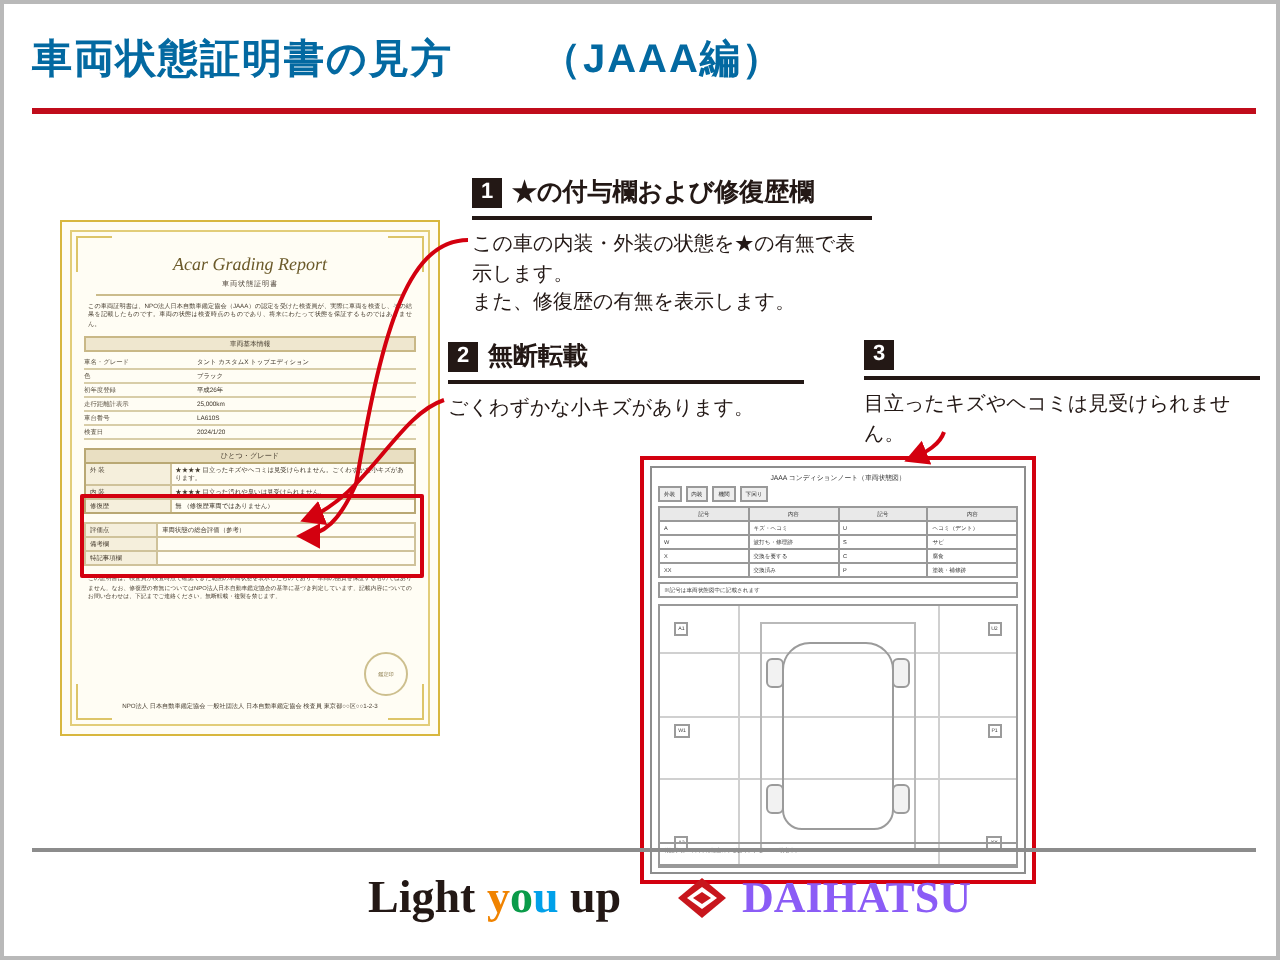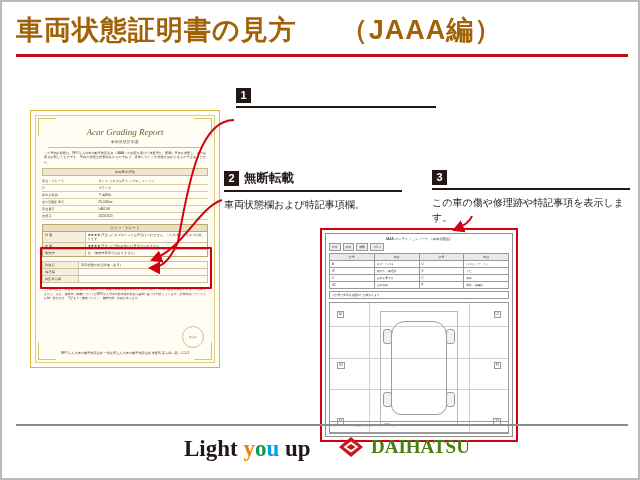--- a/index.html
+++ b/index.html
@@ -13,21 +13,21 @@
   }
   .page {
     position:absolute; inset:0;
     border:2px solid #b9b9b9;
   }
   
   .header {
     position:absolute; left:14px; top:8px; width:612px; height:46px;
   }
   .header-title {
-    font-size:27px; font-weight:bold; color:#a16207;
+    font-size:20px; font-weight:bold; color:#0369a1;
     letter-spacing:1px; white-space:nowrap;
     line-height:40px;
   }
   .header-title .sub { margin-left:44px; }
   .header-rule {
     position:absolute; left:0; top:44px; width:612px; height:3px;
     background:#c00c1b;
   }
   
   .subtitle {
@@ -235,21 +235,21 @@
   .daihatsu {
     position:absolute; left:336px; top:12px;
     display:flex; align-items:center; gap:7px;
   }
   .dh-mark {
     width:26px; height:22px; position:relative;
   }
   .dh-mark svg { display:block; }
   .dh-text {
     font-family:"Liberation Serif", serif;
-    font-size:19px; font-weight:bold; color:#4d7c0f; letter-spacing:0px;text-align:center;
+    font-size:22px; font-weight:bold; color:#8b5cf6; letter-spacing:0px;text-align:center;
   }
 </style>
 </head>
 <body>
 
 <div class="page">
 
   <div class="header">
     <div class="header-title">
       <span>車両状態証明書の見方</span><span class="sub">（JAAA編）</span>
@@ -336,39 +336,42 @@
 一般社団法人 日本自動車鑑定協会 検査員
 東京都○○区○○1-2-3</div>
     </div>
   </div>
 
   <div class="cert-highlight"></div>
 
   <div class="callout" id="callout1">
     <div class="callout-head">
       <div class="num">1</div>
+      <div class="callout-title">★の付与欄および修復歴欄</div>
     </div>
     <div class="callout-rule"></div>
+    <div class="callout-body" style="white-space:pre-line;">この車の内装・外装の状態を★の有無で表示します。
+また、修復歴の有無を表示します。</div>
   </div>
 
   <div class="callout" id="callout2">
     <div class="callout-head">
       <div class="num">2</div>
       <div class="callout-title">無断転載</div>
     </div>
     <div class="callout-rule"></div>
-    <div class="callout-body">車両状態欄および特記事項欄。</div>
+    <div class="callout-body">ごくわずかな小キズがあります。</div>
   </div>
 
   <div class="callout" id="callout3">
     <div class="callout-head">
       <div class="num">3</div>
     </div>
     <div class="callout-rule"></div>
-    <div class="callout-body">この車の傷や修理跡や特記事項を表示します。</div>
+    <div class="callout-body">目立ったキズやヘコミは見受けられません。</div>
   </div>
 
   <div class="cond">
     <div class="cond-inner">
       <div class="cond-title">JAAA コンディションノート（車両状態図）</div>
 
       <div class="cond-chips">
         <div class="chip">外装</div>
         <div class="chip">内装</div>
         <div class="chip">機関</div>

